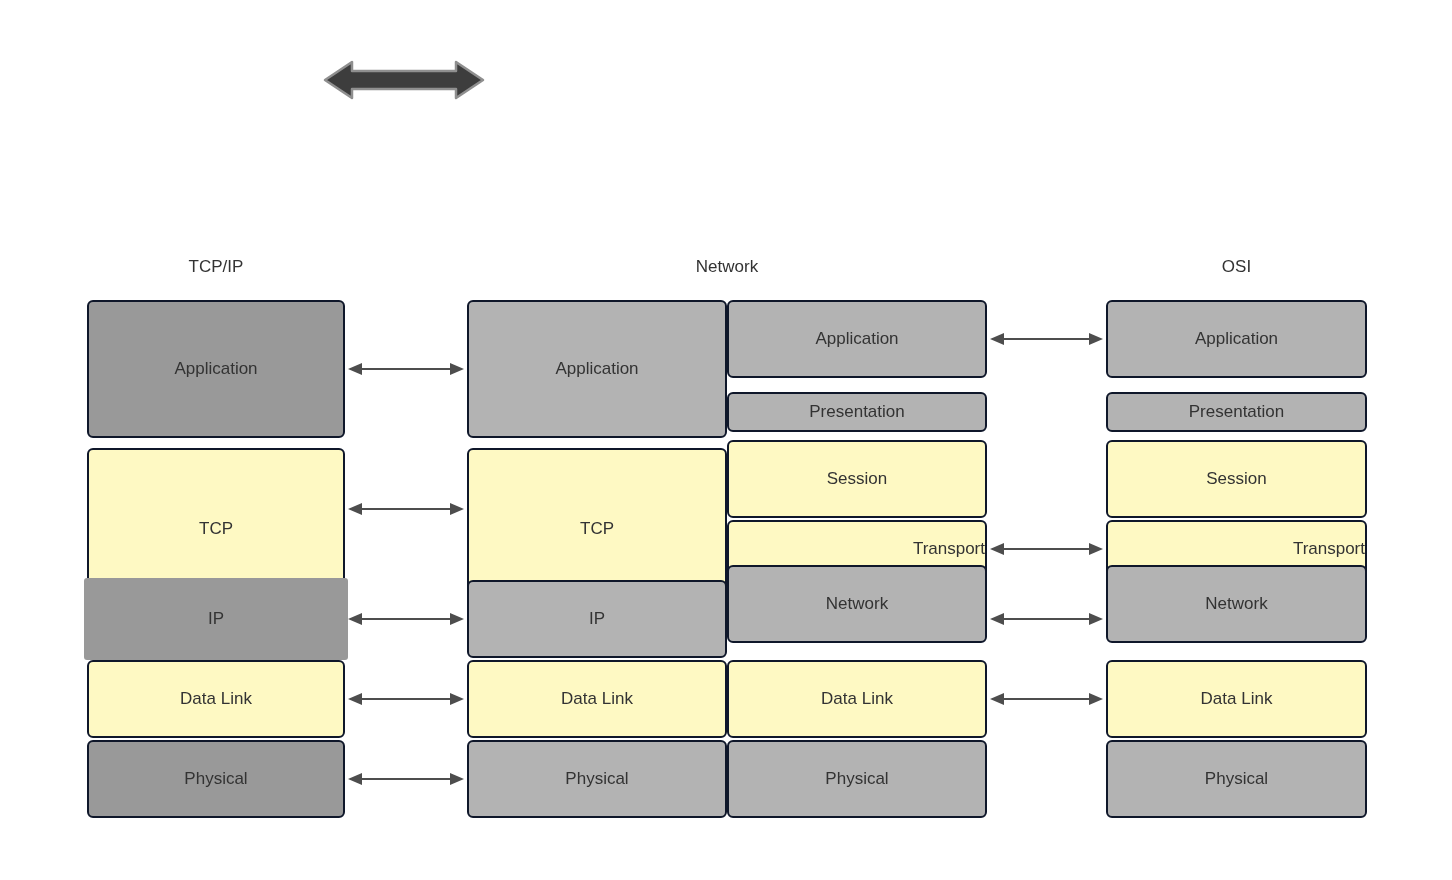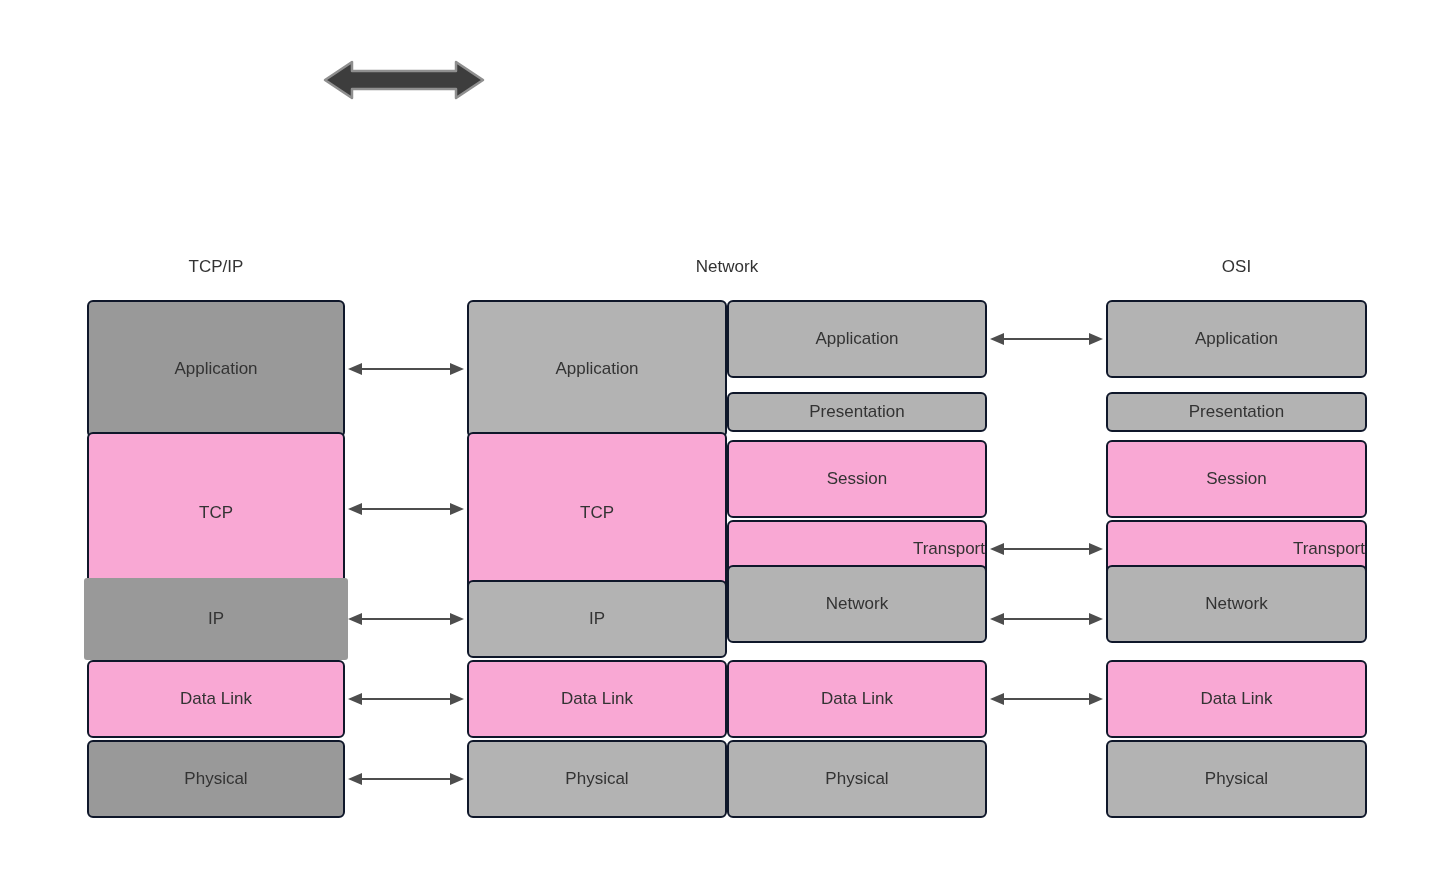--- a/index.html
+++ b/index.html
@@ -21,34 +21,34 @@
     position:absolute;
     box-sizing:border-box;
     border:2px solid #0f172a;
     border-radius:6px;
     display:flex;align-items:center;justify-content:center;
     font-size:17px;color:#333333;
     text-align:center;
   }
   .box[data-tone="dark"]{background:#999999;}
   .box[data-tone="light"]{background:#b3b3b3;}
-  .box[data-tone="white"]{background:#f9a8d4;}
+  .box[data-tone="white"]{background:#fef9c3;}
   .box.no-border{border:none;border-radius:3px;}
   .arrow{position:absolute;}
   .arrow svg{display:block;}
 
   
   .tcpip-x{left:87px;width:258px;}
   .gwl-x{left:467px;width:260px;}
   .gwr-x{left:727px;width:260px;}
   .osi-x{left:1106px;width:261px;}
 
   
   .rA1{top:300px;height:138px;}
-  .rA2{top:432px;height:162px;}
+  .rA2{top:448px;height:162px;}
   .rA3{top:580px;height:78px;}
   .rA4{top:660px;height:78px;}
   .rA5{top:740px;height:78px;}
 
   
   .rB1{top:300px;height:78px;}
   .rB2{top:380px;height:40px;margin-top:12px;}
   .rB3{top:440px;height:78px;}
   .rB4{top:520px;height:58px;justify-content:flex-end;}
   .rB5{top:565px;height:78px;}

